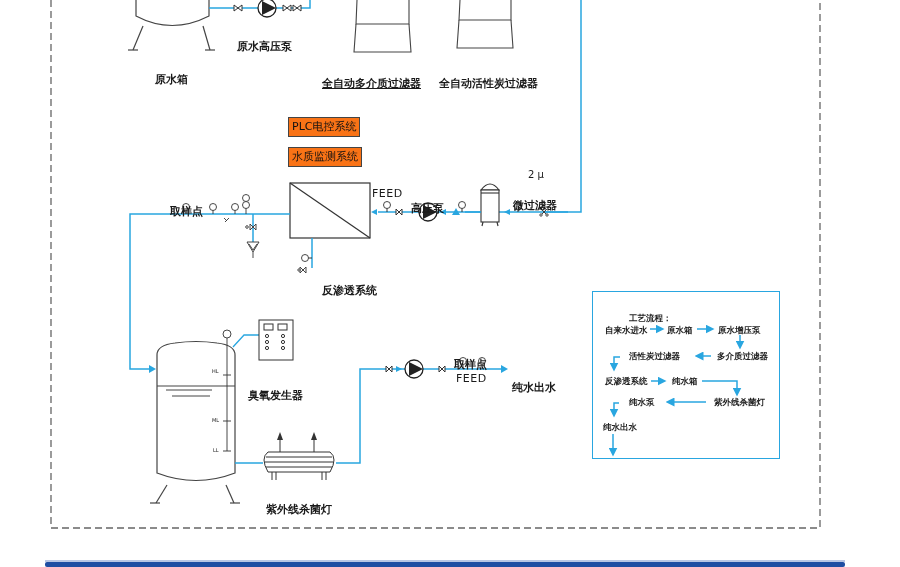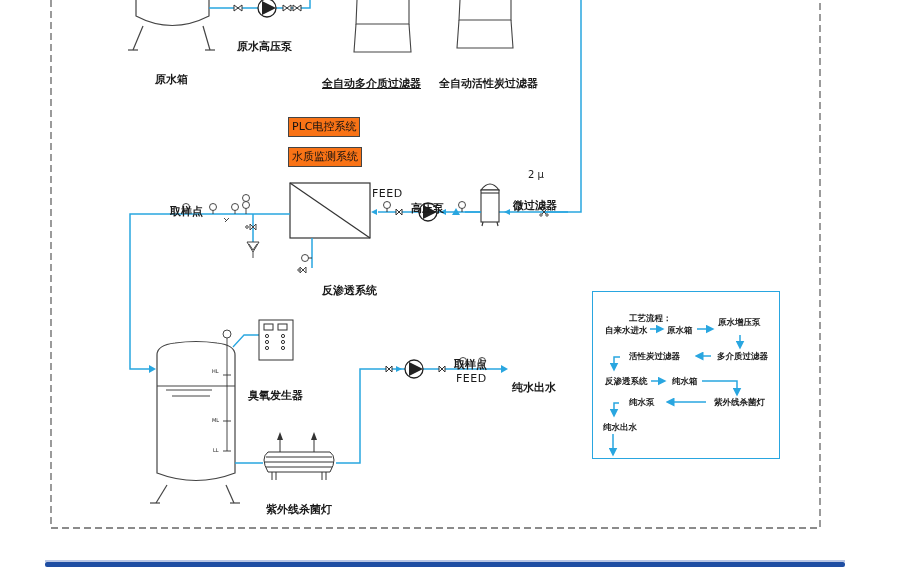--- a/index.html
+++ b/index.html
@@ -250,21 +250,21 @@
 <div class="lbl" style="left:512px;top:364px;">纯水出水</div>
 
 <div class="lbl-sm" style="left:212px;top:369px;font-size:5px;">HL</div>
 <div class="lbl-sm" style="left:212px;top:418px;font-size:5px;">ML</div>
 <div class="lbl-sm" style="left:213px;top:448px;font-size:5px;">LL</div>
 
 <div class="legend">
   <div class="t" style="left:36px;top:6px;margin-top:16px;">工艺流程：</div>
   <div class="t" style="left:12px;top:34px;">自来水进水</div>
   <div class="t" style="left:74px;top:34px;">原水箱</div>
-  <div class="t" style="left:125px;top:26px;">原水增压泵</div>
+  <div class="t" style="left:125px;top:34px;">原水增压泵</div>
   <div class="t" style="left:36px;top:60px;">活性炭过滤器</div>
   <div class="t" style="left:124px;top:60px;">多介质过滤器</div>
   <div class="t" style="left:12px;top:85px;">反渗透系统</div>
   <div class="t" style="left:79px;top:85px;">纯水箱</div>
   <div class="t" style="left:36px;top:106px;">纯水泵</div>
   <div class="t" style="left:121px;top:106px;">紫外线杀菌灯</div>
   <div class="t" style="left:10px;top:131px;">纯水出水</div>
 </div>
 
 <div class="bottombar-shadow"></div>

